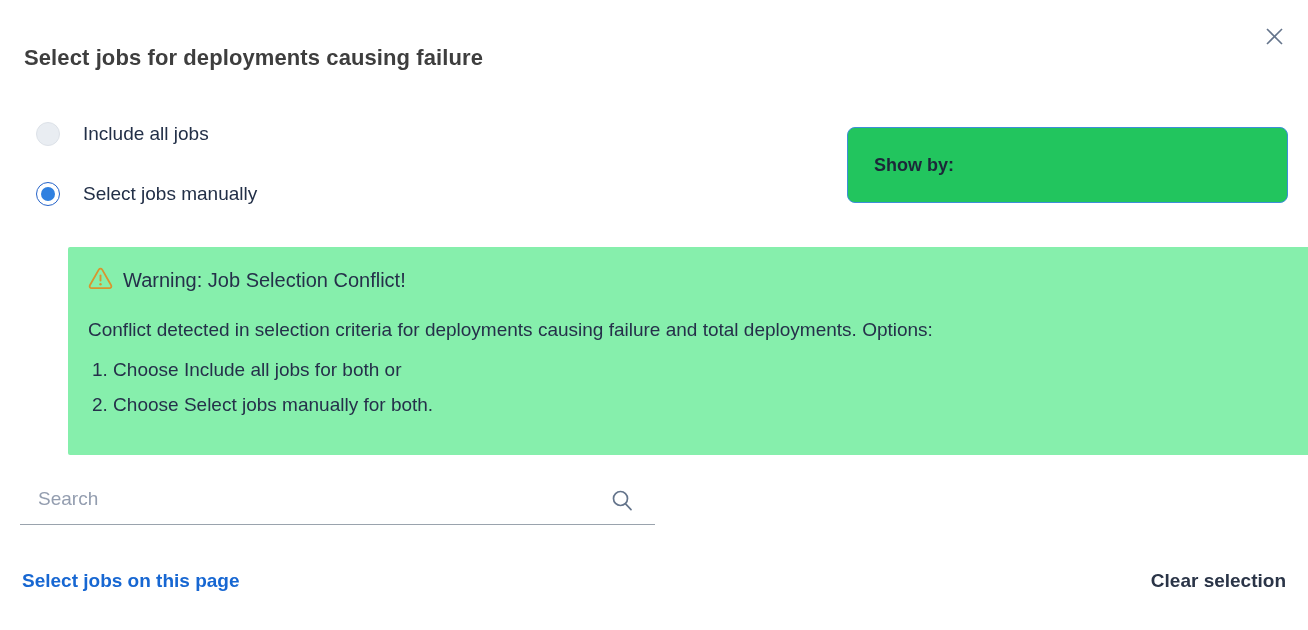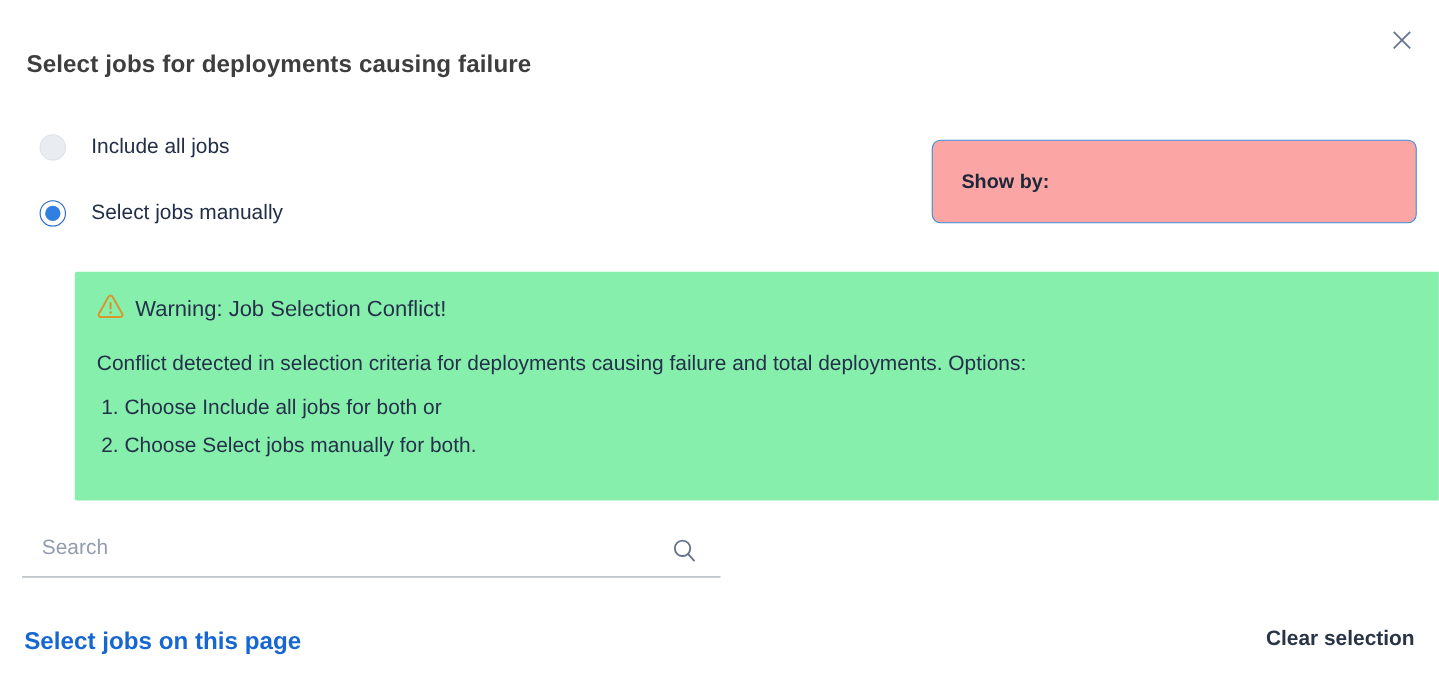--- a/index.html
+++ b/index.html
@@ -49,21 +49,21 @@
   .radio-circle.selected::after {
     content: ""; width: 14px; height: 14px; border-radius: 50%;
     background: #2f80e0;
   }
   .radio-label { font-size: 19px; color: #222f47; }
 
   
   .show-by-panel {
     position: absolute; left: 847px; top: 127px;
     width: 441px; height: 76px;
-    background: #fca5a5;
+    background: #22c55e;
     border: 1.5px solid #3e8ed9;
     border-radius: 8px;
     display: flex; align-items: center;
     padding-left: 26px;
   }
   .show-by-label { font-size: 18px; font-weight: 600; color: #1c2739; }
   .show-by-select {
     margin-left: 25px;
     width: 145px;
     position: relative;
@@ -123,21 +123,21 @@
   }
   .search-input::placeholder { color: #939daf; opacity: 1; }
   .search-icon {
     position: absolute; right: 22px; top: 10px;
     cursor: pointer;
   }
 
   
   .select-page-link {
     position: absolute; left: 22px; top: 570px;
-    font-size: 22px; font-weight: 700; color: #1767d2;
+    font-size: 19px; font-weight: 700; color: #1767d2;
     text-decoration: none; cursor: pointer;
   }
   .clear-selection {
     position: absolute; right: 22px; top: 570px;
     font-size: 19px; font-weight: 700; color: #2a3447;
     cursor: pointer; background: none; border: none;
     font-family: "Liberation Sans", sans-serif;
   }
 </style>
 </head>

